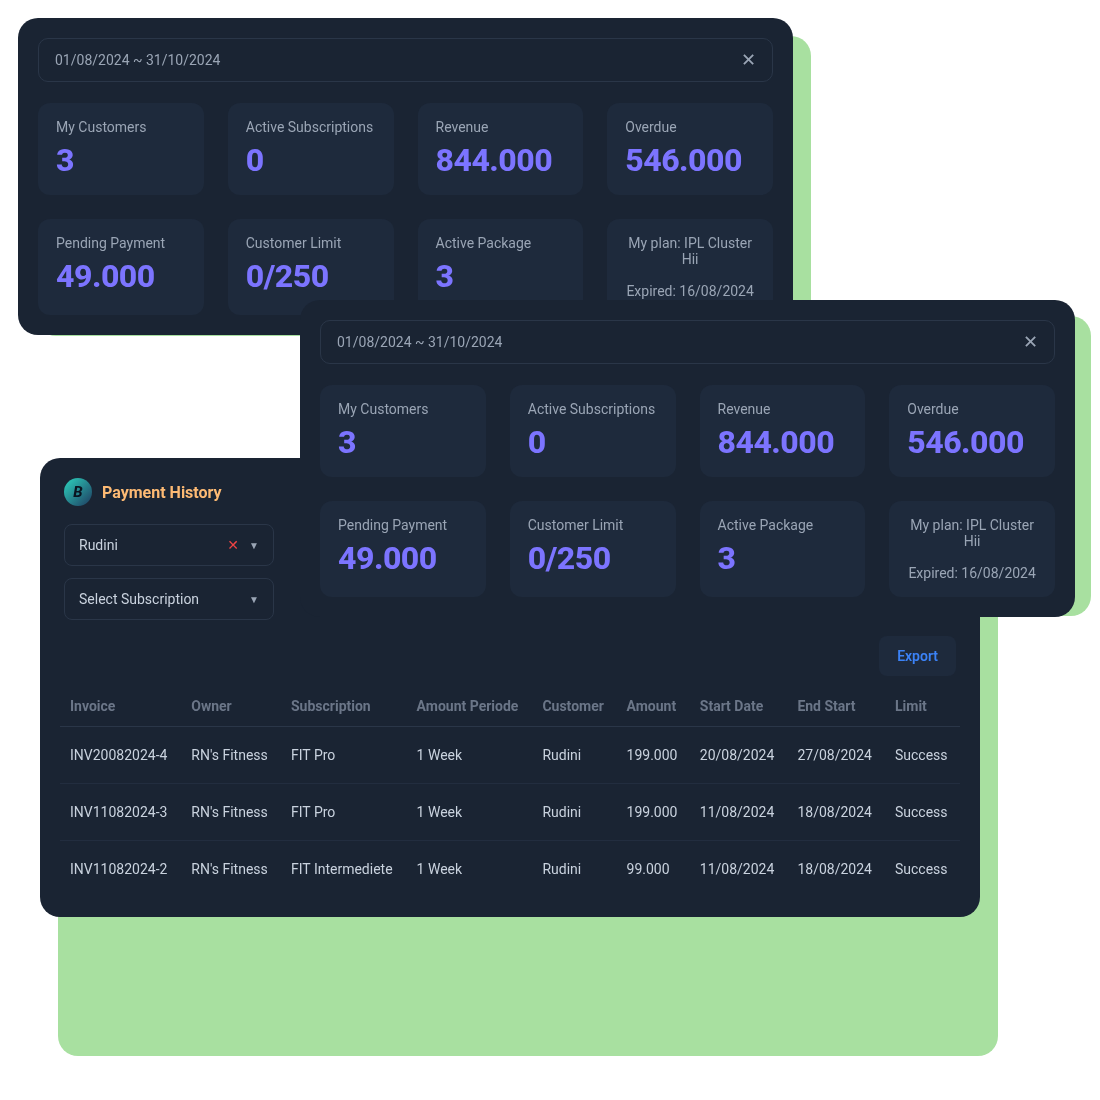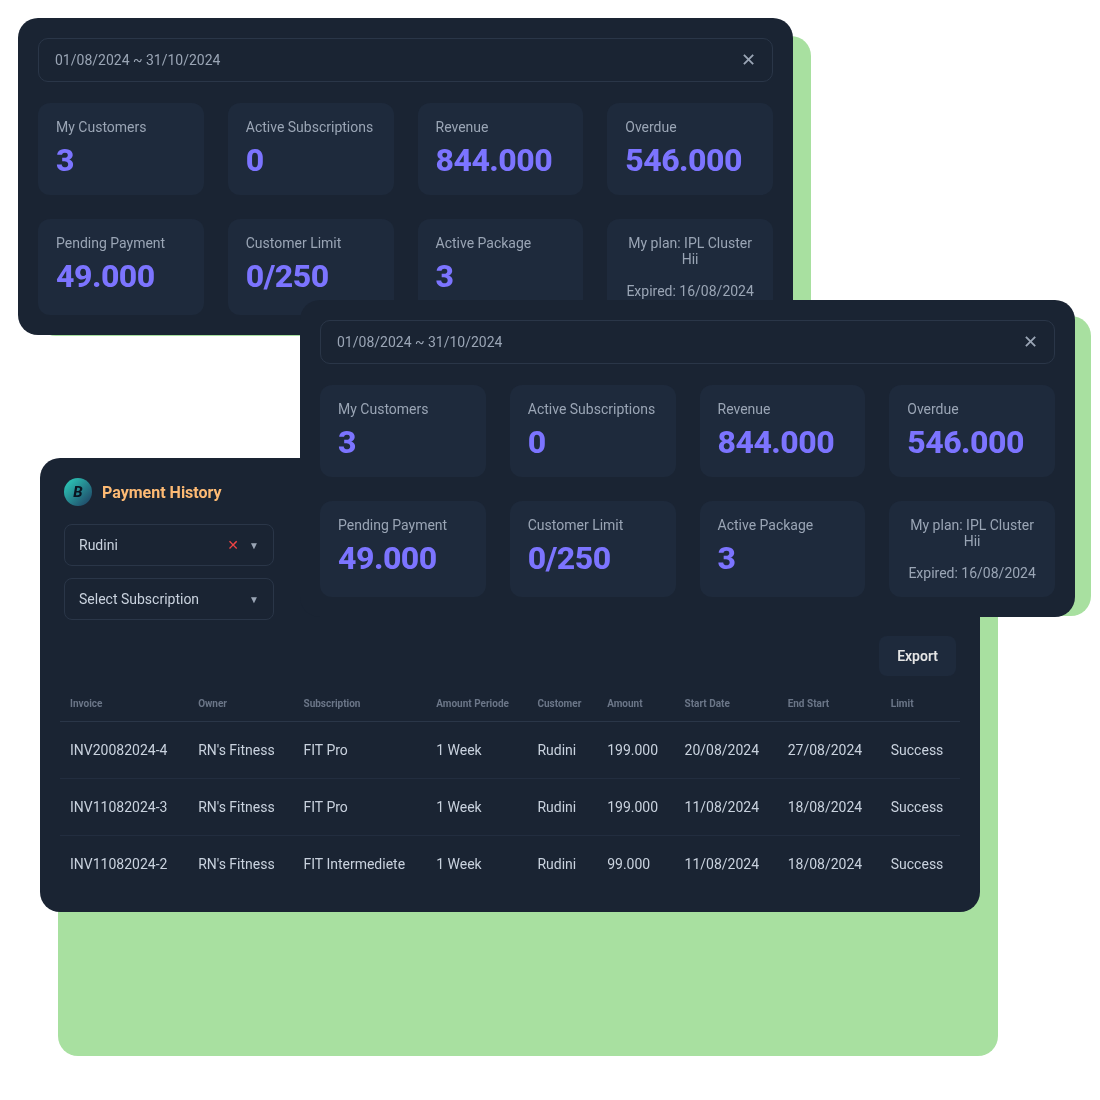--- a/index.html
+++ b/index.html
@@ -116,37 +116,37 @@
 .sel .x-sm { color: #ef4444; font-size: 14px; }
 .sel .chev { color: #9aa5b5; font-size: 10px; }
 .sel-sub { margin-top: 12px; }
 .export-bar {
   display: flex;
   justify-content: flex-end;
   padding: 16px 4px 10px 4px;
 }
 .export-btn {
   background: #1e2a3c;
-  color: #e5e5e5;
+  color: #3b82f6;
   border-radius: 8px;
   padding: 12px 18px;
   font-size: 14px;
   font-weight: 600;
   cursor: pointer;
 }
 table.ph-table {
   width: 100%;
   border-collapse: collapse;
   font-size: 14px;
 }
 table.ph-table th {
   text-align: left;
   color: #6b7688;
   font-weight: 700;
-  font-size: 10px;
+  font-size: 14px;
   padding: 12px 10px;
   border-bottom: 1px solid #2a3648;
 }
 table.ph-table td {
   color: #c9d2de;
   padding: 20px 10px;
   border-bottom: 1px solid #222d3f;
   vertical-align: middle;
 }
 table.ph-table tr:last-child td { border-bottom: none; }

